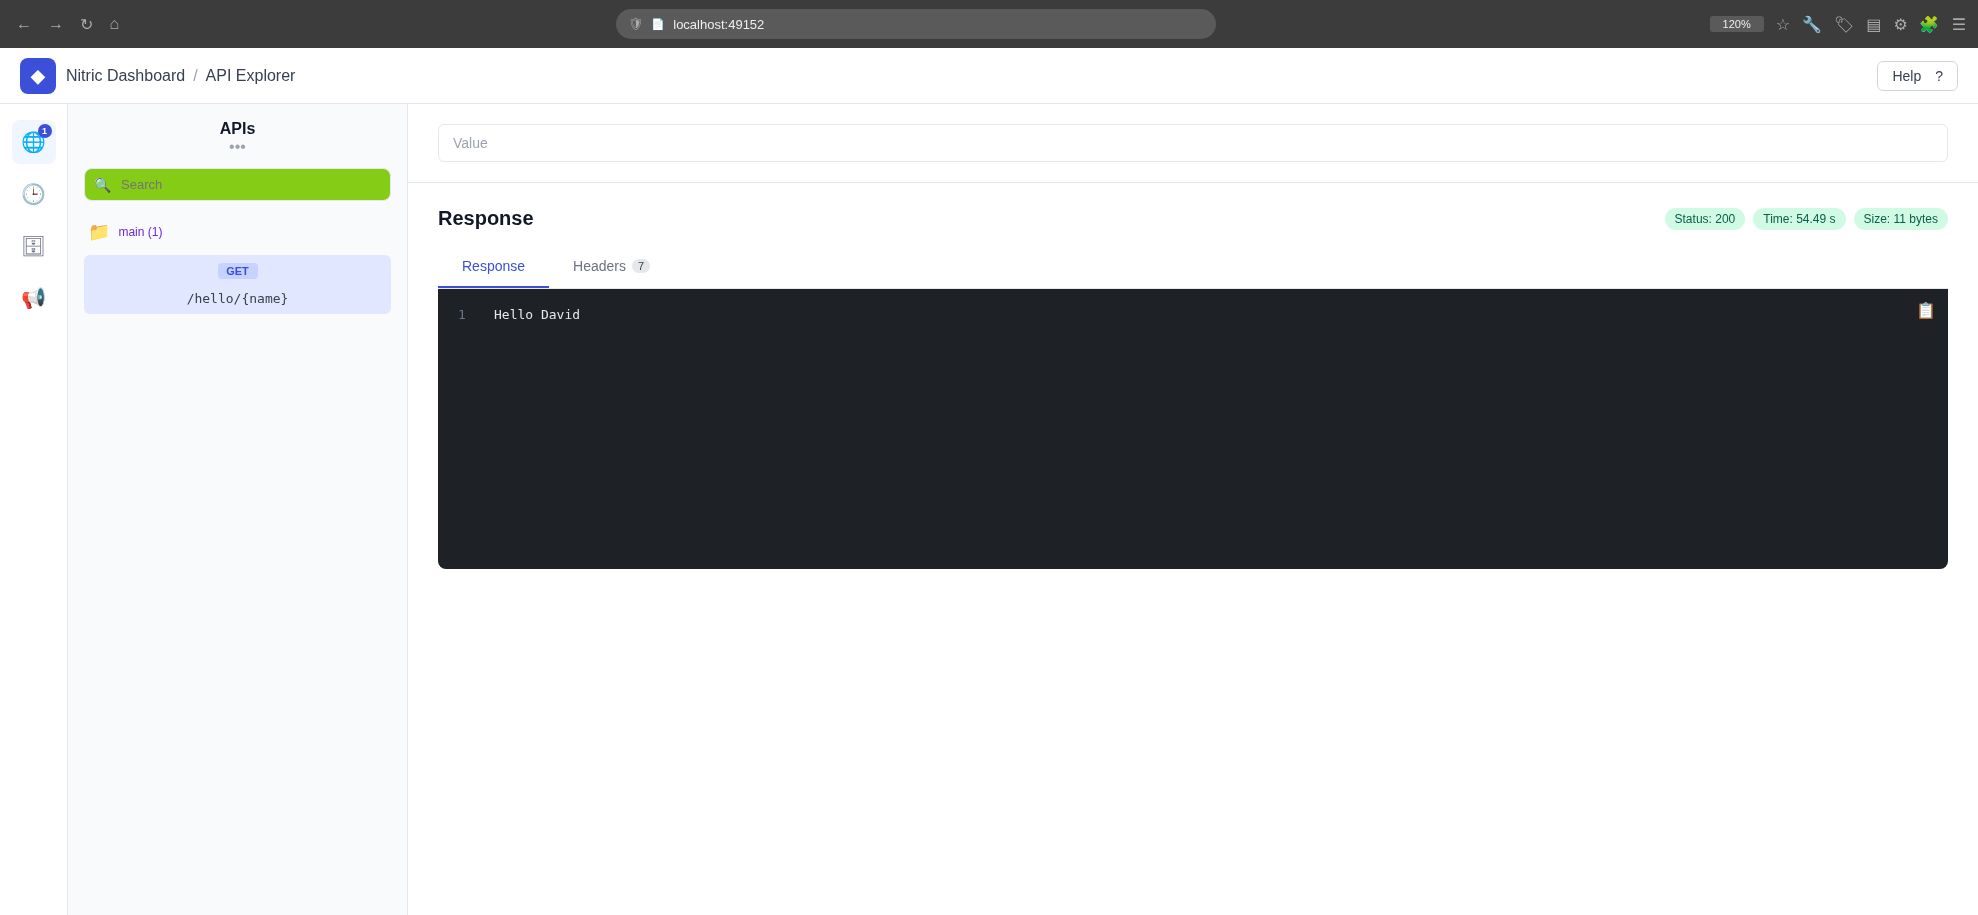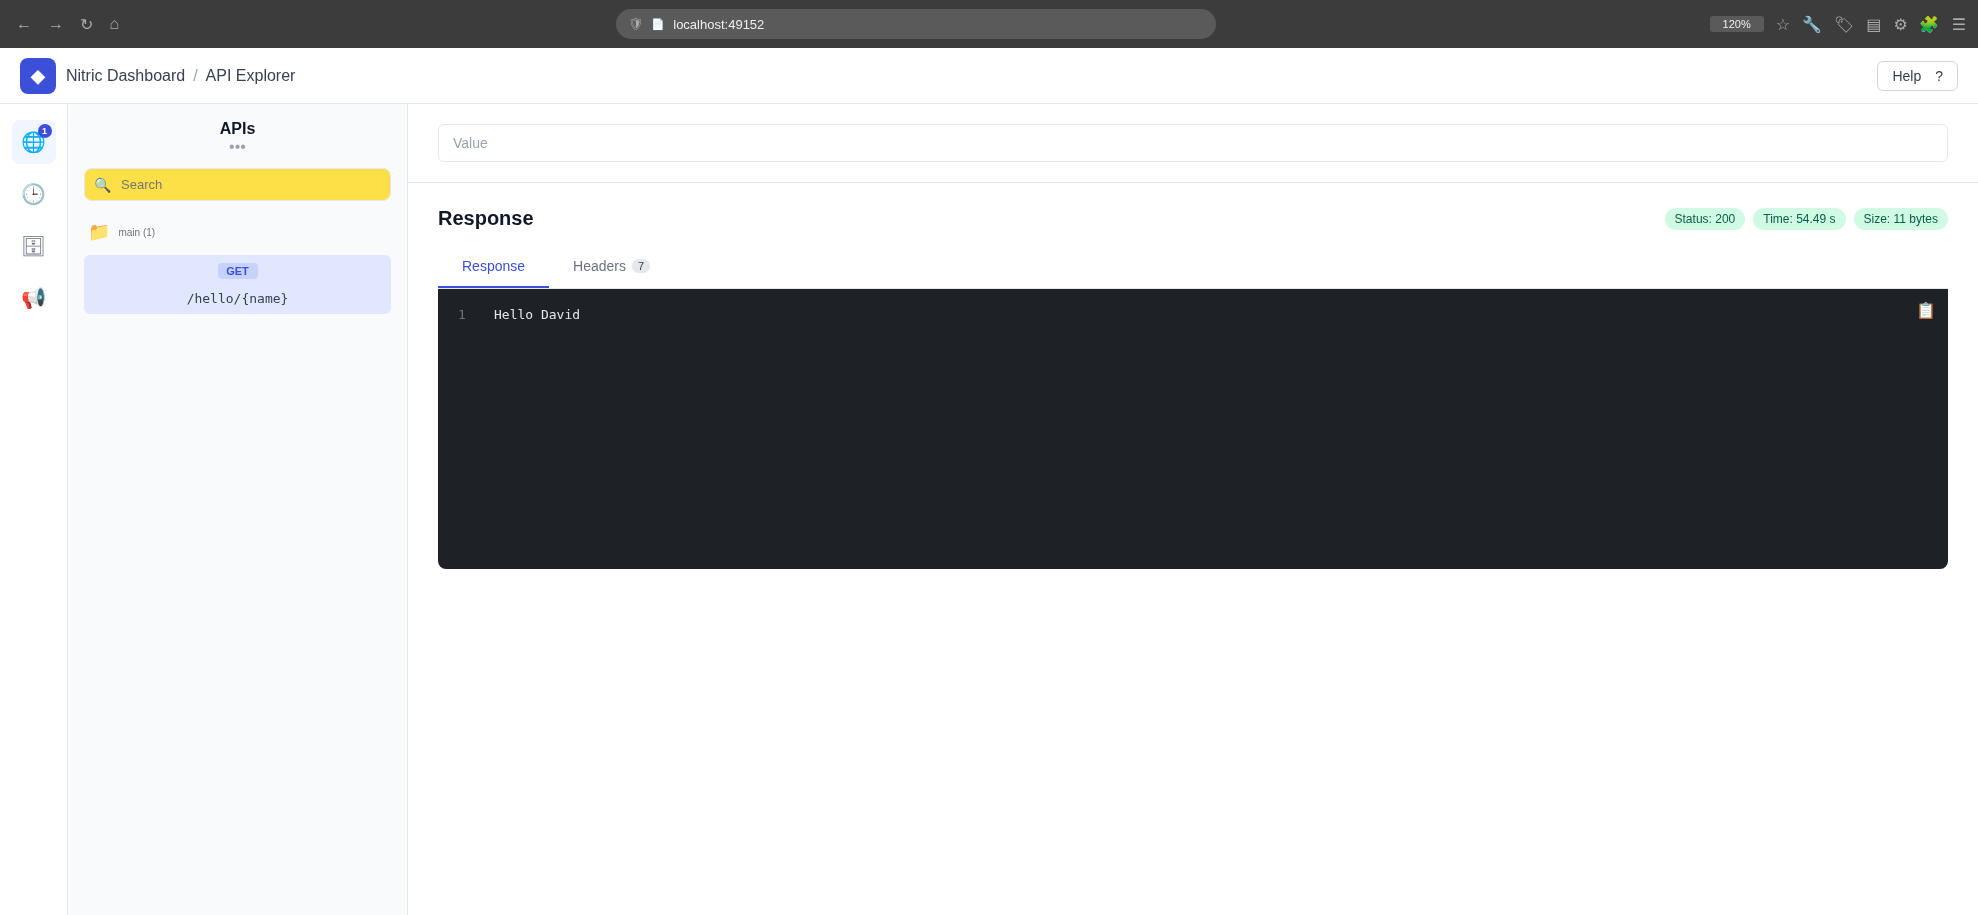--- a/index.html
+++ b/index.html
@@ -191,21 +191,21 @@
     }
     .sidebar-search {
       position: relative;
     }
     .sidebar-search input {
       width: 100%;
       padding: 8px 12px 8px 36px;
       border: 1px solid #e5e7eb;
       border-radius: 8px;
       font-size: 13px;
-      background: #fde047;
+      background: #84cc16;
       color: #374151;
       outline: none;
     }
     .sidebar-search .search-icon {
       position: absolute;
       left: 10px;
       top: 50%;
       transform: translateY(-50%);
       color: #9ca3af;
       font-size: 14px;
@@ -221,22 +221,22 @@
       align-items: center;
       gap: 8px;
       padding: 8px 4px;
       cursor: pointer;
     }
     .folder-icon {
       font-size: 18px;
       color: #3b4fd8;
     }
     .api-group-name {
-      font-size: 10px;
-      color: #737373;
+      font-size: 12px;
+      color: #6d28d9;
       font-weight: 500;
     }
     .api-endpoint {
       display: flex;
       align-items: center;
       gap: 12px;
       padding: 8px 12px;
       border-radius: 6px;
       cursor: pointer;
       background: #e0e7ff;

